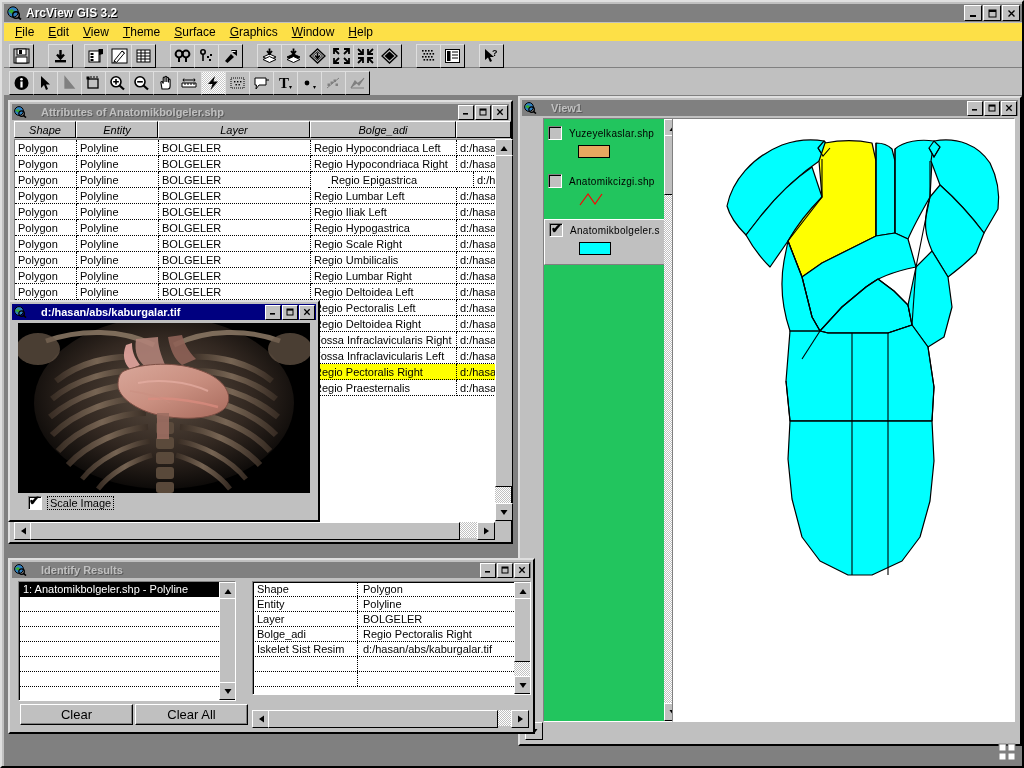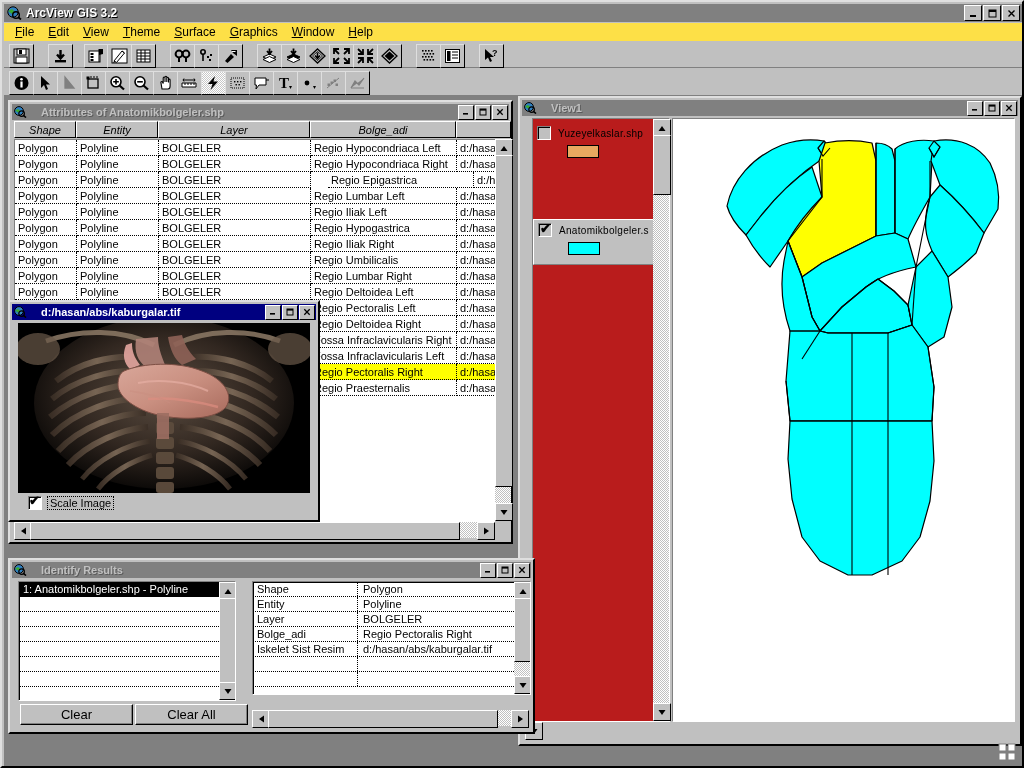--- a/index.html
+++ b/index.html
@@ -444,32 +444,43 @@
               </svg>
             </span>
           <span class="wb">
               <svg width="8" height="8">
                 <path d="M1.3 1.3 L6.7 6.7 M6.7 1.3 L1.3 6.7" stroke="#000" stroke-width="1.3"></path>
               </svg>
             </span>
         </span>
       </div>
 
-      <div style="position:absolute;left:12px;top:20px;width:138px;height:604px;background:#b91c1c;border-top:1px solid #808080;border-left:1px solid #808080;border-right:1px solid #fff;border-bottom:1px solid #fff;box-sizing:border-box;">
+      <div style="position:absolute;left:23px;top:20px;width:138px;height:604px;background:#22c55e;border-top:1px solid #808080;border-left:1px solid #808080;border-right:1px solid #fff;border-bottom:1px solid #fff;box-sizing:border-box;">
 
         <div class="legitem" style="top:4px;height:48px;padding:3px 4px;">
           <div style="display:flex;align-items:center;gap:7px;">
             <span class="legchk"></span>
             <span class="legtxt">Yuzeyelkaslar.shp</span>
           </div>
           <div style="margin:5px 0 0 30px;">
               <span class="swatch" style="background:#e8a860;display:block;"></span>
             </div>
         </div>
 
+        <div class="legitem" style="top:52px;height:48px;padding:3px 4px;">
+          <div style="display:flex;align-items:center;gap:7px;">
+            <span class="legchk"></span>
+            <span class="legtxt">Anatomikcizgi.shp</span>
+          </div>
+          <div style="margin:3px 0 0 30px;">
+            <svg width="40" height="16">
+                <path d="M2 14 L10 3 L17 13 L24 3" stroke="#ff0000" stroke-width="1.2" fill="none"></path>
+              </svg>
+          </div>
+        </div>
 
         <div class="legitem legsel" style="top:100px;height:46px;padding:3px 4px;">
           <div style="display:flex;align-items:center;gap:7px;">
             <span class="legchk">
                 <span class="ckmark">✔</span>
               </span>
             <span class="legtxt">Anatomikbolgeler.s</span>
           </div>
           <div style="margin:5px 0 0 30px;">
               <span class="swatch" style="background:#00ffff;display:block;"></span>
@@ -640,21 +651,21 @@
               <div class="tcell" style="width: 62px;">Polygon</div>
               <div class="tcell" style="width: 82px;">Polyline</div>
               <div class="tcell" style="width: 152px;">BOLGELER</div>
               <div class="tcell" style="width: 146px;">Regio Hypogastrica</div>
               <div class="tcell" style="width: 55px;">d:/hasa</div>
             </div>
             <div class="trow" style="top: 96px;">
               <div class="tcell" style="width: 62px;">Polygon</div>
               <div class="tcell" style="width: 82px;">Polyline</div>
               <div class="tcell" style="width: 152px;">BOLGELER</div>
-              <div class="tcell" style="width: 146px;">Regio Iliak Right</div>
+              <div class="tcell" style="width: 146px;">Regio Scale Right</div>
               <div class="tcell" style="width: 55px;">d:/hasa</div>
             </div>
             <div class="trow" style="top: 112px;">
               <div class="tcell" style="width: 62px;">Polygon</div>
               <div class="tcell" style="width: 82px;">Polyline</div>
               <div class="tcell" style="width: 152px;">BOLGELER</div>
               <div class="tcell" style="width: 146px;">Regio Umbilicalis</div>
               <div class="tcell" style="width: 55px;">d:/hasa</div>
             </div>
             <div class="trow" style="top: 128px;">

